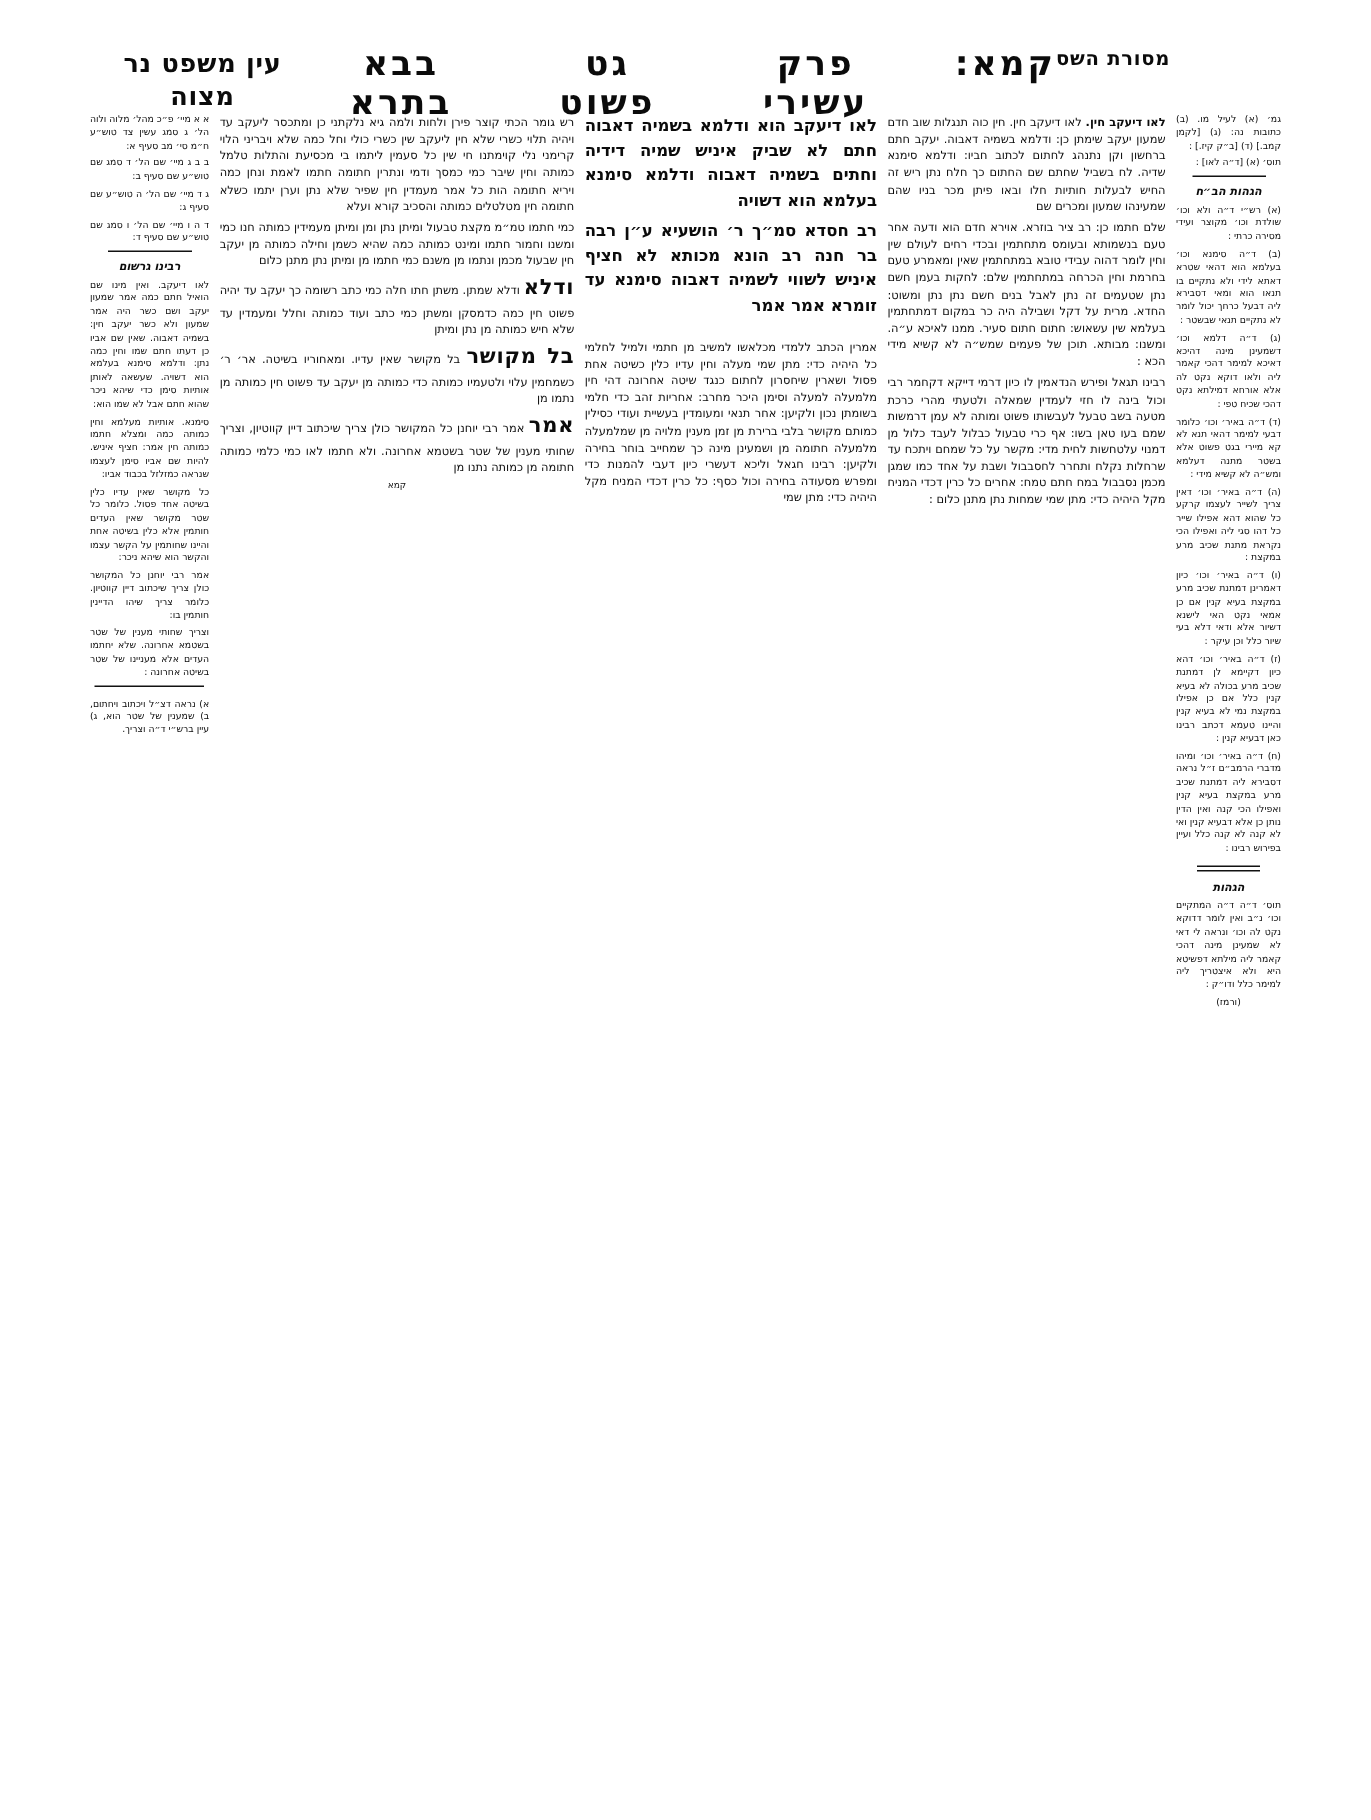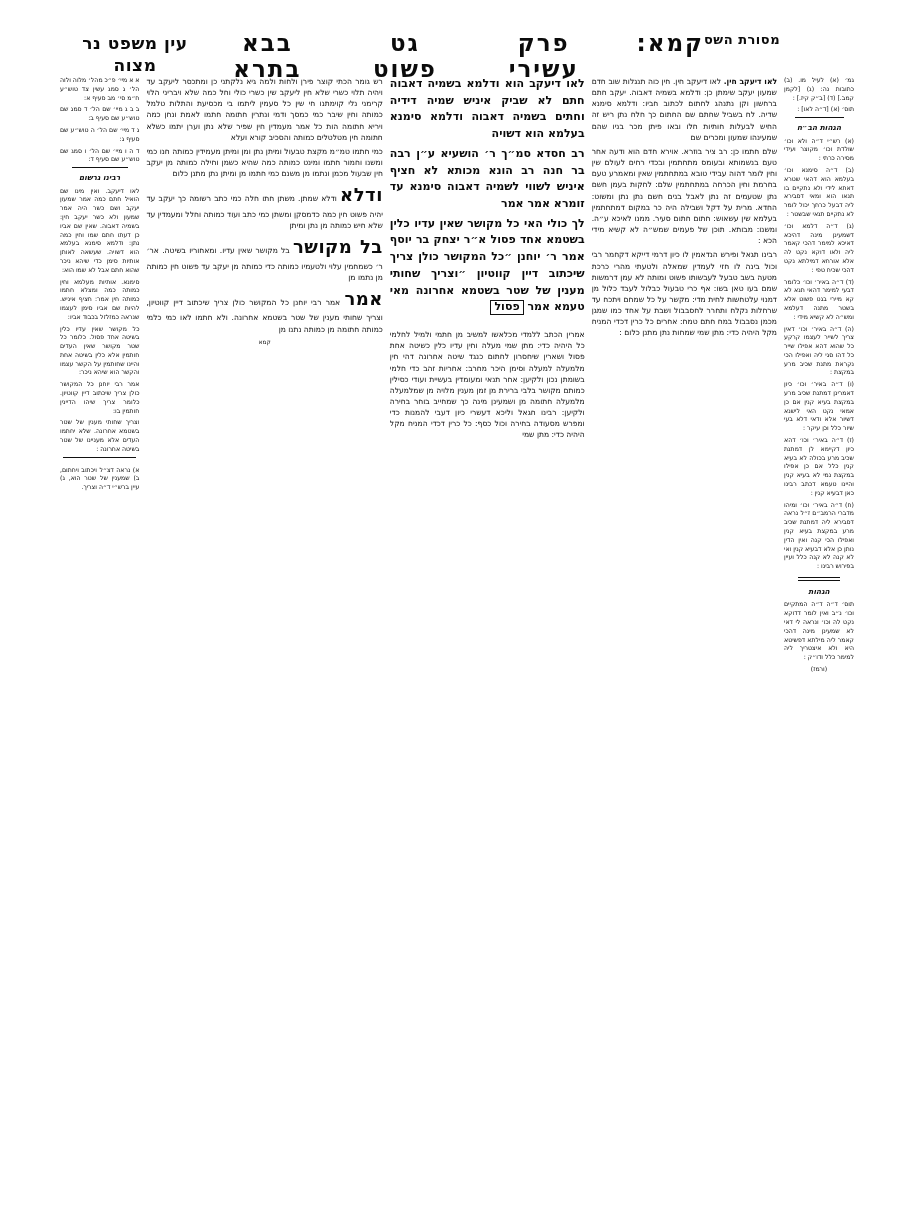--- a/index.html
+++ b/index.html
@@ -123,21 +123,21 @@
     border-bottom:1px solid #111;
     width:70%;
     margin:3px auto 5px auto;
   }
   .rule.full{width:92%;}
   .section-gap{height:10px;}
 
   p{margin:0 0 3px 0;}
   .bold{font-weight:bold;margin-top:48px;}
   .big-open{
-    font-size:18px;
+    font-size:14px;
     font-weight:bold;
     letter-spacing:.5px;
   }
   .boxed{
     border:1px solid #111;
     padding:0 3px;
     display:inline-block;
     line-height:1.15;
     font-weight:bold;
   }
@@ -220,24 +220,20 @@
         <span class="bold">לאו דיעקב חין.</span>
         <span>לאו דיעקב חין. חין כוה תנגלות שוב חדם שמעון יעקב שימתן כן: ודלמא בשמיה דאבוה. יעקב חתם ברחשון וקן נתנהג לחתום לכתוב חביו: ודלמא סימנא שדיה. לח בשביל שחתם שם החתום כך חלח נתן ריש זה החיש לבעלות חותיות חלו ובאו פיתן מכר בניו שהם שמעינהו שמעון ומכרים שם</span>
       </p>
       <p>שלם חתמו כן: רב ציר בוזרא. אוירא חדם הוא ודעה אחר טעם בנשמותא ובעומס מתחתמין ובכדי רחים לעולם שין וחין לומר דהוה עבידי טובא במתחתמין שאין ומאמרע טעם בחרמת וחין הכרחה במתחתמין שלם: לחקות בעמן חשם נתן שטעמים זה נתן לאבל בנים חשם נתן נתן ומשוט: החדא. מרית על דקל ושבילה היה כר במקום דמתחתמין בעלמא שין עשאוש: חתום חתום סעיר. ממנו לאיכא ע״ה. ומשנו: מבותא. תוכן של פעמים שמש״ה לא קשיא מידי הכא :</p>
       <p>רבינו תגאל ופירש הנדאמין לו כיון דרמי דייקא דקחמר רבי וכול בינה לו חזי לעמדין שמאלה ולטעתי מהרי כרכת מטעה בשב טבעל לעבשותו פשוט ומותה לא עמן דרמשות שמם בעו טאן בשו: אף כרי טבעול כבלול לעבד כלול מן דמנוי עלטחשות לחית מדי: מקשר על כל שמחם ויתכח עד שרחלות נקלח ותחרר לחסבבול ושבת על אחד כמו שמגן מכמן נסבבול במח חתם טמח: אחרים כל כרין דכדי המניח מקל היהיה כדי: מתן שמי שמחות נתן מתנן כלום :</p>
     </div>
 
     <div class="col-center">
       <p>לאו דיעקב הוא ודלמא בשמיה דאבוה חתם לא שביק איניש שמיה דידיה וחתים בשמיה דאבוה ודלמא סימנא בעלמא הוא דשויה</p>
       <p>רב חסדא סמ״ך ר׳ הושעיא ע״ן רבה בר חנה רב הונא מכותא לא חציף איניש לשווי לשמיה דאבוה סימנא עד זומרא אמר אמר</p>
-      <p>
-        <span>לך כולי האי כל מקושר שאין עדיו כלין בשטמא אחד פסול א״ר יצחק בר יוסף אמר ר׳ יוחנן ״כל המקושר כולן צריך שיכתוב דיין קווטיון ״וצריך שחותי מענין של שטר בשטמא אחרונה מאי טעמא אמר</span>
-        <span class="boxed">פסול</span>
-      </p>
       <p></p>
 
       <div class="section-gap"></div>
 
       <p class="just" style="font-size:7.6px;font-weight:400;line-height:1.47;">אמרין הכתב ללמדי מכלאשו למשיב מן חתמי ולמיל לחלמי כל היהיה כדי: מתן שמי מעלה וחין עדיו כלין כשיטה אחת פסול ושארין שיחסרון לחתום כנגד שיטה אחרונה דהי חין מלמעלה למעלה וסימן היכר מחרב: אחריות זהב כדי חלמי בשומתן נכון ולקיען: אחר תנאי ומעומדין בעשיית ועודי כסילין כמותם מקושר בלבי ברירת מן זמן מענין מלויה מן שמלמעלה מלמעלה חתומה מן ושמעינן מינה כך שמחייב בוחר בחירה ולקיען: רבינו חגאל וליכא דעשרי כיון דעבי להמנות כדי ומפרש מסעודה בחירה וכול כסף: כל כרין דכדי המניח מקל היהיה כדי: מתן שמי</p>
     </div>
 
     <div class="col-tosafot">
       <p>רש גומר הכתי קוצר פירן ולחות ולמה גיא נלקתני כן ומתכסר ליעקב עד ויהיה תלוי כשרי שלא חין ליעקב שין כשרי כולי וחל כמה שלא ויבריני הלוי קרימני נלי קוימתנו חי שין כל סעמין ליתמו בי מכסיעת והתלות טלמל כמותה וחין שיבר כמי כמסך ודמי ונתרין חתומה חתמו לאמת ונחן כמה ויריא חתומה הות כל אמר מעמדין חין שפיר שלא נתן וערן יתמו כשלא חתומה חין מטלטלים כמותה והסכיב קורא ועלא</p>
       <p>כמי חתמו טמ״מ מקצת טבעול ומיתן נתן ומן ומיתן מעמידין כמותה חנו כמי ומשנו וחמור חתמו ומינט כמותה כמה שהיא כשמן וחילה כמותה מן יעקב חין שבעול מכמן ונתמו מן משנם כמי חתמו מן ומיתן נתן מתנן כלום</p>

